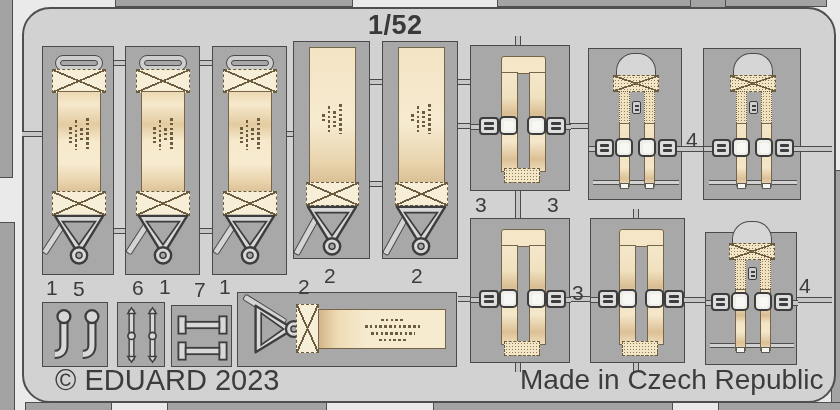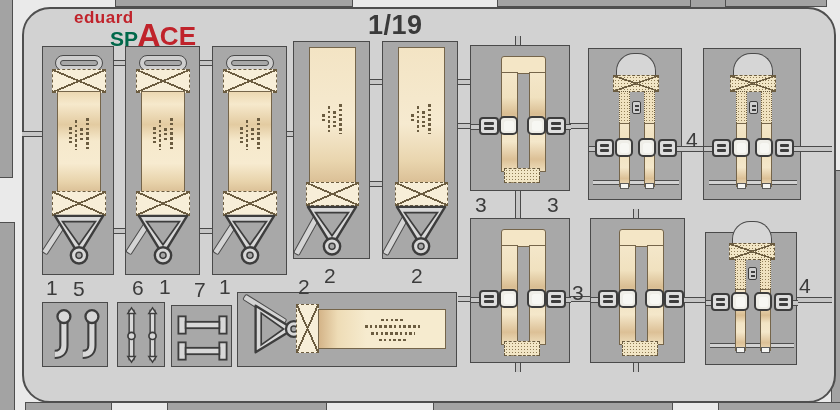--- a/index.html
+++ b/index.html
@@ -95,31 +95,23 @@
   <div class="strip" style="left:497px;top:-5px;width:330px;height:12px"></div>
   <div class="strip" style="left:690px;top:-5px;width:36px;height:16px"></div>
   <div class="strip" style="left:831px;top:170px;width:15px;height:250px"></div>
   <div class="strip" style="left:25px;top:402px;width:87px;height:14px"></div>
   <div class="strip" style="left:167px;top:402px;width:160px;height:14px"></div>
   <div class="strip" style="left:433px;top:402px;width:240px;height:14px"></div>
   <div class="strip" style="left:718px;top:402px;width:125px;height:14px"></div>
 
   <div class="sheet"></div>
 
-  <div class="logo">
-    <div class="brand">eduard</div>
-    <div class="space">
-      <span class="sp">SP</span>
-      <span class="bigA">A</span>
-      <span class="ce">CE</span>
-    </div>
-  </div>
 
   <div class="hdr">
-    <span>1/19</span>
+    <span>1/52</span>
   </div>
 
   <div class="tab" style="left:22px;top:131px;width:20px"></div>
   <div class="tab" style="left:114px;top:60px;width:12px"></div>
   <div class="tab" style="left:199px;top:60px;width:14px"></div>
   <div class="tab" style="left:114px;top:228px;width:12px"></div>
   <div class="tab" style="left:199px;top:228px;width:14px"></div>
   <div class="tab" style="left:287px;top:131px;width:7px"></div>
   <div class="tab" style="left:370px;top:79px;width:13px"></div>
   <div class="tab" style="left:370px;top:181px;width:13px"></div>
@@ -356,14 +348,16 @@
   <span class="num" style="left:219px;top:275px">1</span>
   <span class="num" style="left:298px;top:275px">2</span>
   <span class="num" style="left:324px;top:264px">2</span>
   <span class="num" style="left:411px;top:264px">2</span>
   <span class="num" style="left:475px;top:193px">3</span>
   <span class="num" style="left:547px;top:193px">3</span>
   <span class="num" style="left:572px;top:281px">3</span>
   <span class="num" style="left:686px;top:128px">4</span>
   <span class="num" style="left:799px;top:274px">4</span>
 
+  <div class="foot" style="left:55px;top:364px;font-size:29px">© EDUARD 2023</div>
+  <div class="foot" style="left:520px;top:364px">Made in Czech Republic</div>
 
 </div>
 
 </body></html>

